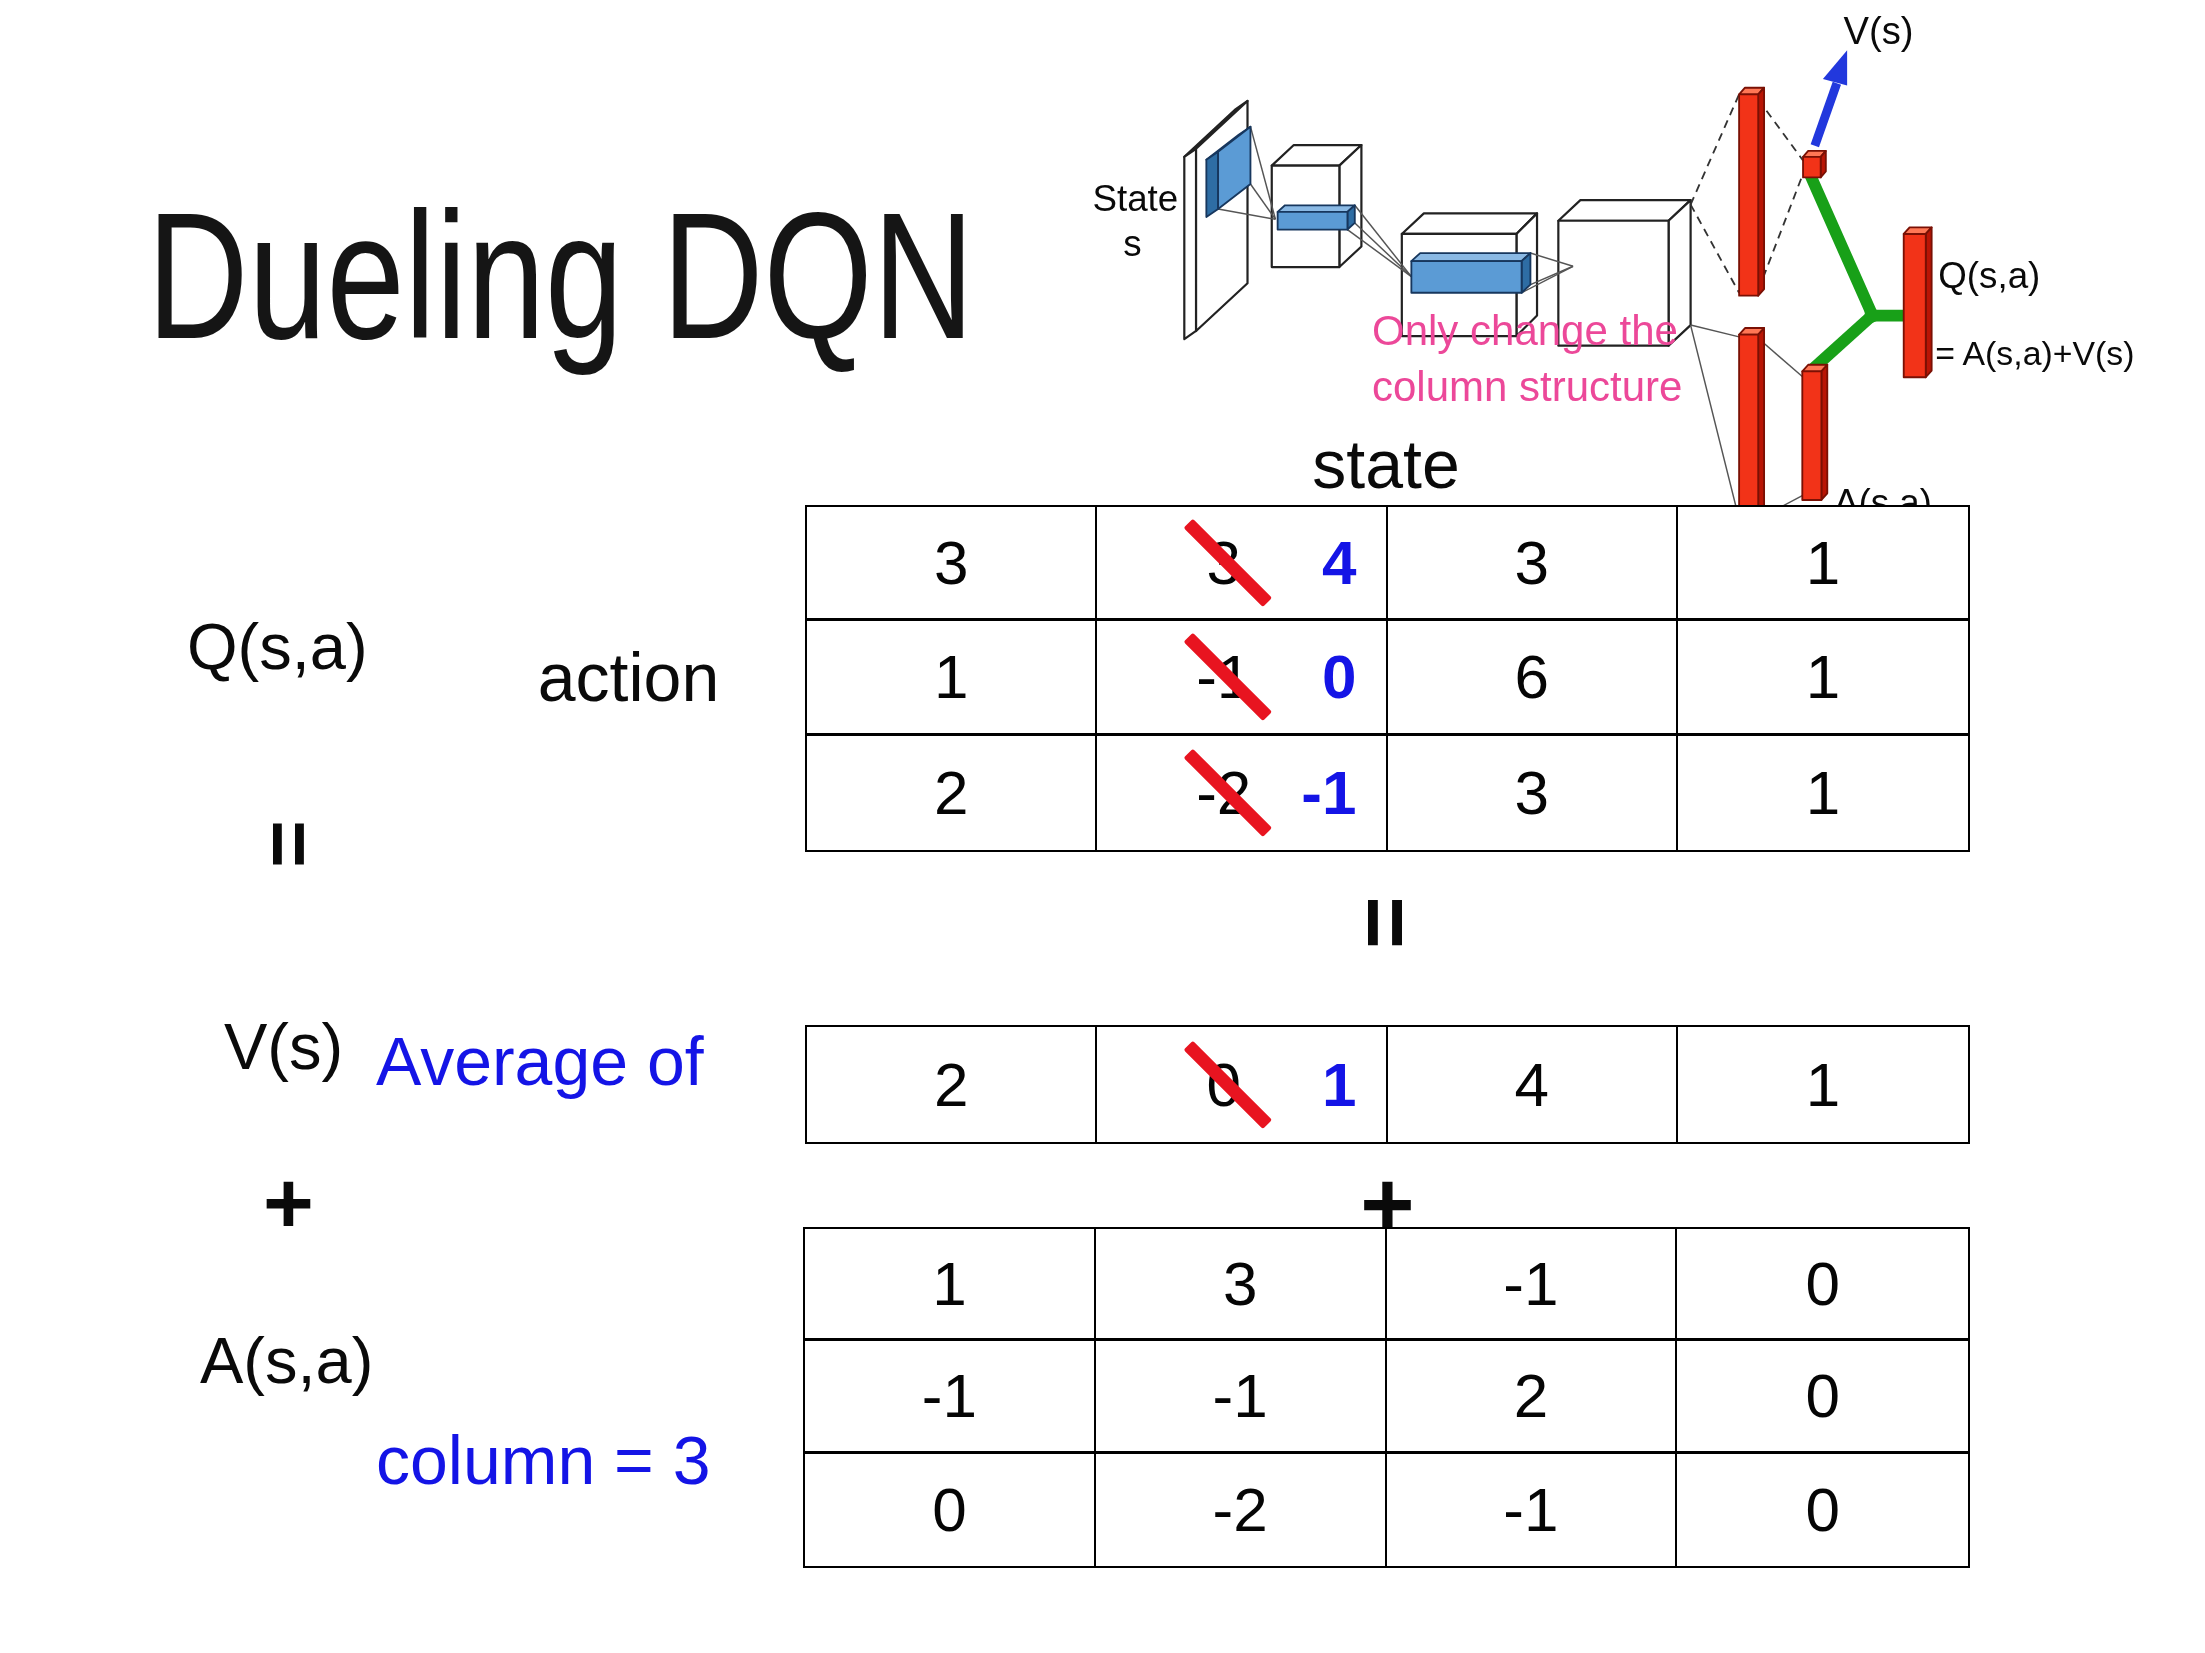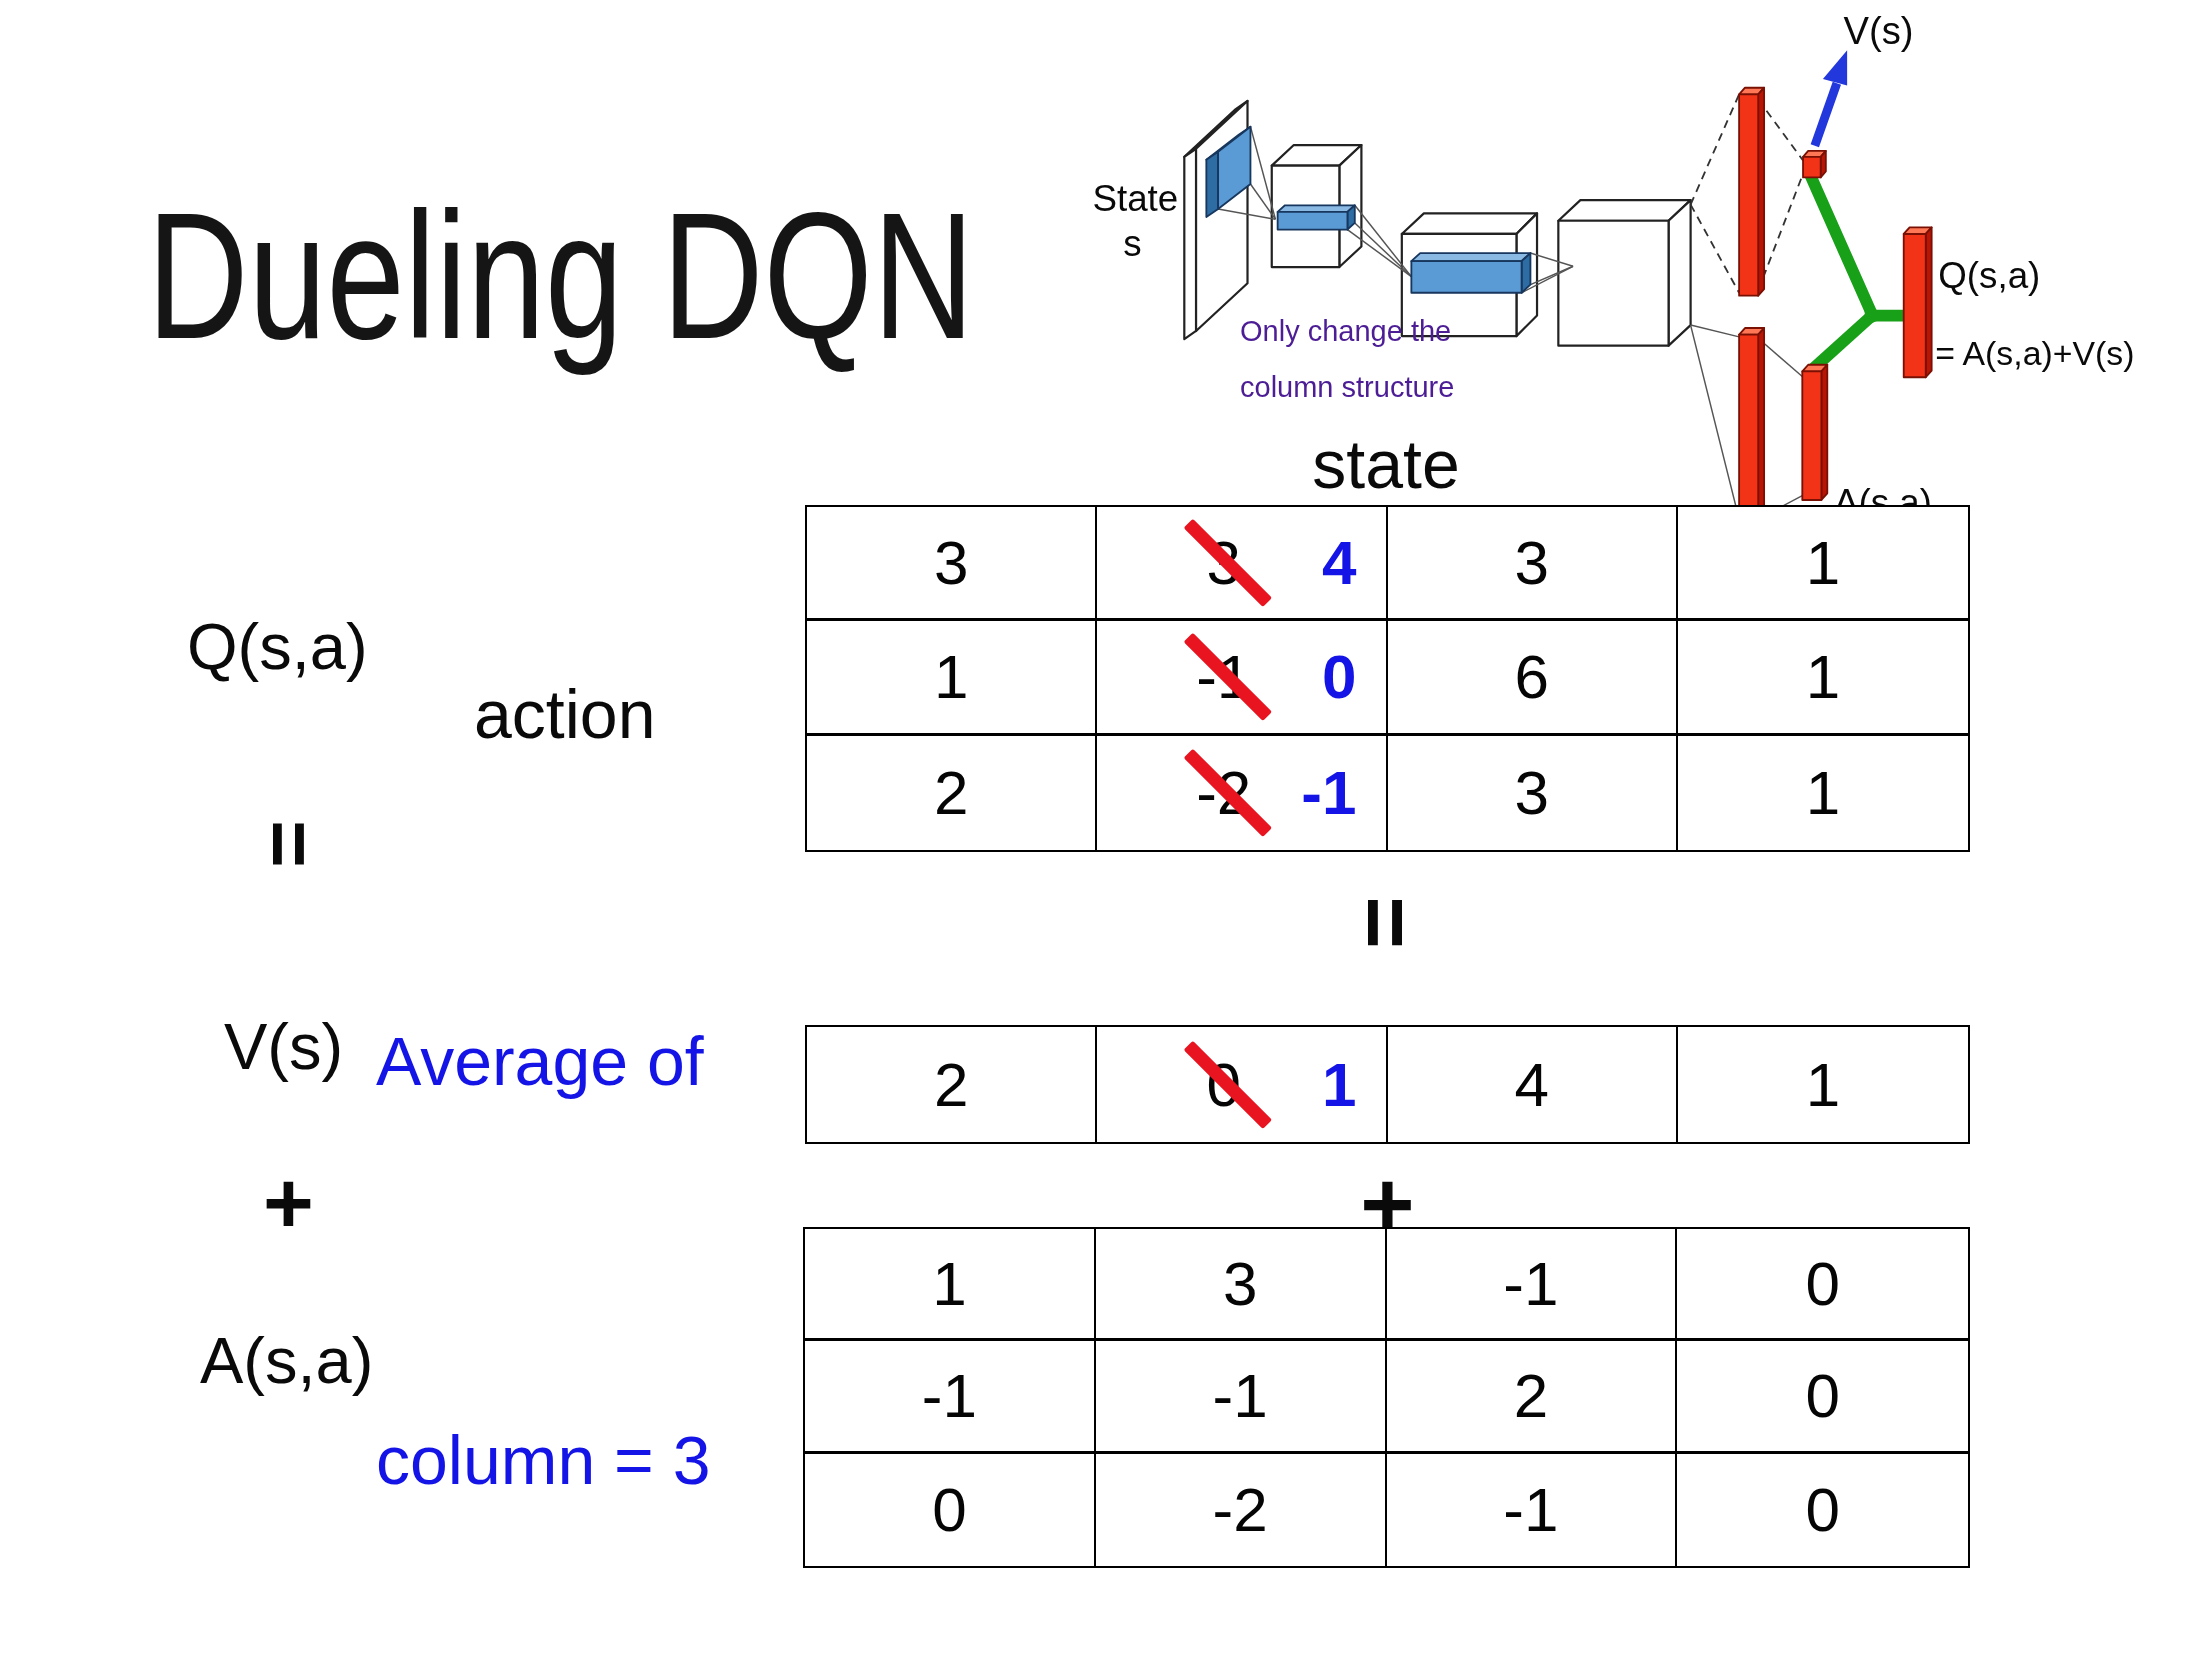--- a/index.html
+++ b/index.html
@@ -8,40 +8,40 @@
 
   .abs{position:absolute;}
 
   
   .title{left:147px;top:165px;font-size:180px;line-height:221px;color:#151515;white-space:nowrap;}
   .title>span{display:inline-block;transform:scaleX(0.78);transform-origin:left center;}
 
   
   .lbl{font-size:65px;color:#0a0a0a;white-space:nowrap;}
   .state-lbl{left:1202px;top:425px;width:368px;text-align:center;font-size:68px;}
-  .action-lbl{left:474px;top:638px;width:309px;text-align:left;font-size:68px;margin-top:37px;}
+  .action-lbl{left:474px;top:638px;width:309px;text-align:center;font-size:68px;}
   .q-lbl{left:187px;top:609px;}
   .v-lbl{left:224px;top:1009px;}
   .a-lbl{left:200px;top:1323px;}
 
   .roteq{width:103px;height:103px;display:flex;align-items:center;justify-content:center;
          font-weight:700;color:#0a0a0a;}
   .roteq>span{display:inline-block;transform:rotate(90deg);}
   .roteq.left{left:237px;top:792px;font-size:82px;}
   .roteq.mid{left:1334px;top:871px;font-size:90px;}
   .plus{width:103px;height:103px;display:flex;align-items:center;justify-content:center;
         font-weight:700;color:#0a0a0a;}
   .plus.left{left:237px;top:1151px;font-size:87px;}
   .plus.mid{left:1336px;top:1153px;font-size:93px;}
 
   
   .blue-note{color:#1414e6;font-size:68px;line-height:71px;white-space:nowrap;}
   .avg-note{left:376px;top:1026px;}
   .sum-note{left:376px;top:1425px;}
-  .diag-note{left:1240px;top:303px;color:#4c1d95;font-size:29px;line-height:56px;white-space:nowrap;}
+  .diag-note{left:1372px;top:303px;color:#ec4899;font-size:42px;line-height:56px;white-space:nowrap;}
 
   
   .mtable{position:absolute;border:2.9px solid #000;background:#fff;display:grid;}
   .q-table{left:805px;top:505px;width:1161px;height:343px;
            grid-template-columns:repeat(4,1fr);grid-template-rows:repeat(3,1fr);}
   .v-table{left:805px;top:1025px;width:1161px;height:115px;
            grid-template-columns:repeat(4,1fr);grid-template-rows:1fr;}
   .a-table{left:803px;top:1227px;width:1163px;height:337px;
            grid-template-columns:repeat(4,1fr);grid-template-rows:repeat(3,1fr);}
   .cell{position:relative;display:flex;align-items:center;justify-content:center;

